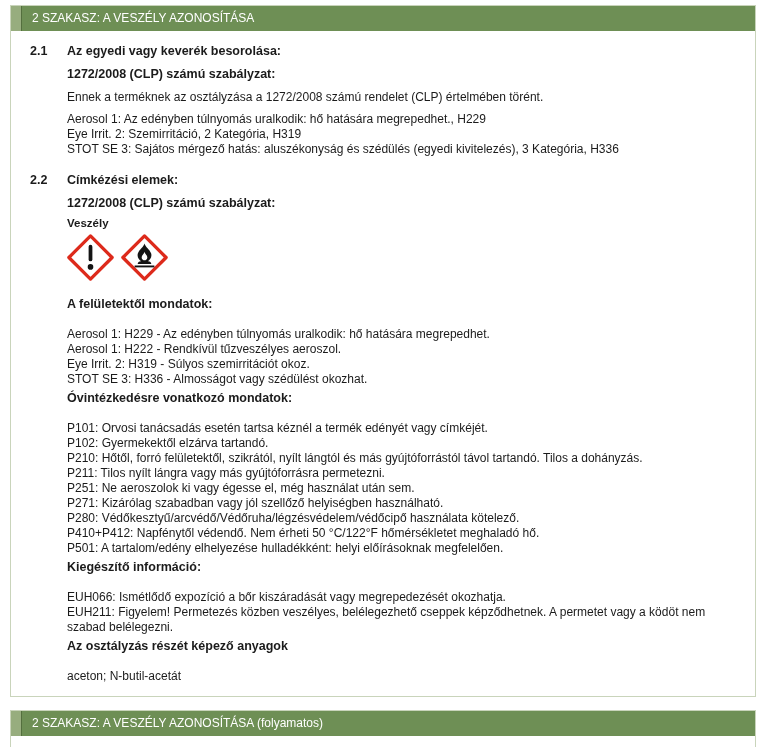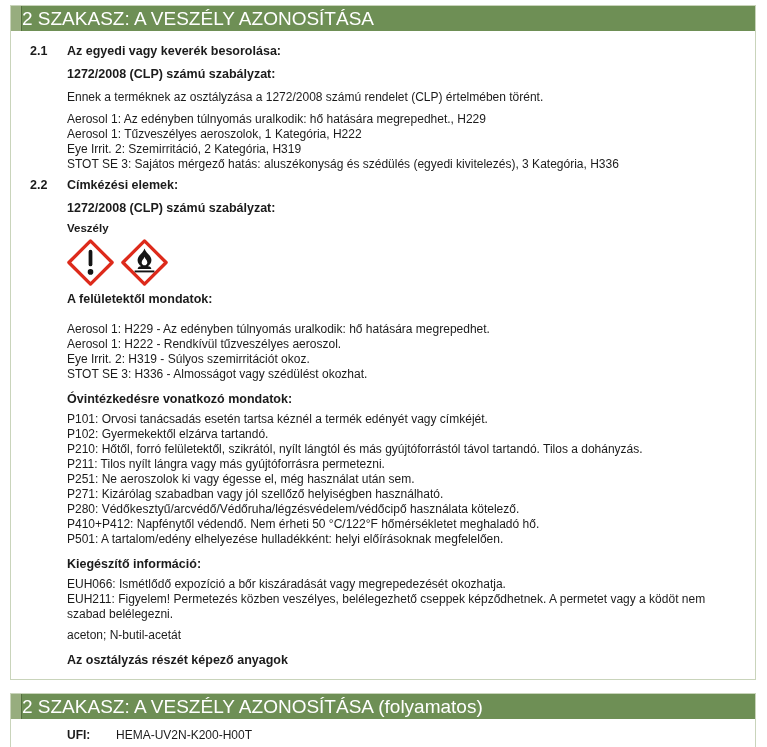--- a/index.html
+++ b/index.html
@@ -24,23 +24,23 @@
     height:25px;
     box-sizing:border-box;
   }
   .bar-sliver{
     width:10px;
     background:#97ad7e;
     border-right:1px solid #546f3e;
   }
   .bar-title{
     color:#ffffff;
-    font-size:19px;
+    font-size:12px;
     line-height:25px;
-    padding-left:0;
+    padding-left:10px;
     white-space:nowrap;
   }
   .content{
     padding:0 14px 12px 0;
   }
   .sec-row{display:flex;}
   .sec-num{
     width:56px;
     box-sizing:border-box;
     padding-left:19px;
@@ -50,23 +50,23 @@
   }
   .sec-title{font-weight:bold;font-size:12.5px;}
   .indented{margin-left:56px;}
   .h-bold{font-weight:bold;font-size:12.5px;}
   .signal{font-weight:bold;font-size:11.5px;}
   .line{line-height:15px;}
   .list .line{line-height:15px;}
   .mt14{margin-top:13px;}
   .mt9{margin-top:9px;}
   .mt7{margin-top:7px;}
-  .mt6{margin-top:6px;align-items:center;}
+  .mt6{margin-top:16px;align-items:center;}
   .mt2{margin-top:16px;}
-  .mt1{margin-top:10px;}
+  .mt1{margin-top:4px;}
   .pictograms{display:flex;gap:7px;margin-top:5px;margin-bottom:4px;}
   .ghs{width:47px;height:47px;flex:none;}
   .ufi-row{display:flex;margin-top:9px;}
   .ufi-label{width:49px;font-weight:bold;flex:none;}
 </style>
 </head>
 <body>
 
 <div class="box">
   <div class="section-bar">
@@ -77,21 +77,20 @@
   <div class="content">
 
     <div class="sec-row mt14">
       <div class="sec-num">2.1</div>
       <div class="sec-title">Az egyedi vagy keverék besorolása:</div>
     </div>
     <div class="indented h-bold mt9">1272/2008 (CLP) számú szabályzat:</div>
     <div class="indented line mt9">Ennek a terméknek az osztályzása a 1272/2008 számú rendelet (CLP) értelmében törént.</div>
     <div class="indented list mt7">
       <div class="line">Aerosol 1: Az edényben túlnyomás uralkodik: hő hatására megrepedhet., H229</div>
-      <div class="line">Aerosol 1: Tűzveszélyes aeroszolok, 1 Kategória, H222</div>
       <div class="line">Eye Irrit. 2: Szemirritáció, 2 Kategória, H319</div>
       <div class="line">STOT SE 3: Sajátos mérgező hatás: aluszékonyság és szédülés (egyedi kivitelezés), 3 Kategória, H336</div>
     </div>
 
     <div class="sec-row mt6">
       <div class="sec-num">2.2</div>
       <div class="sec-title">Címkézési elemek:</div>
     </div>
     <div class="indented h-bold mt9">1272/2008 (CLP) számú szabályzat:</div>
     <div class="indented signal mt7">Veszély</div>
@@ -130,22 +129,22 @@
       <div class="line">P410+P412: Napfénytől védendő. Nem érheti 50 °C/122°F hőmérsékletet meghaladó hő.</div>
       <div class="line">P501: A tartalom/edény elhelyezése hulladékként: helyi előírásoknak megfelelően.</div>
     </div>
 
     <div class="indented h-bold mt1">Kiegészítő információ:</div>
     <div class="indented list mt6">
       <div class="line">EUH066: Ismétlődő expozíció a bőr kiszáradását vagy megrepedezését okozhatja.</div>
       <div class="line">EUH211: Figyelem! Permetezés közben veszélyes, belélegezhető cseppek képződhetnek. A permetet vagy a ködöt nem szabad belélegezni.</div>
     </div>
 
+    <div class="indented h-bold mt1">Az osztályzás részét képező anyagok</div>
     <div class="indented line mt6">aceton; N-butil-acetát</div>
-    <div class="indented h-bold mt1">Az osztályzás részét képező anyagok</div>
 
   </div>
 </div>
 
 <div class="box">
   <div class="section-bar">
     <div class="bar-sliver"></div>
     <div class="bar-title">2 SZAKASZ: A VESZÉLY AZONOSÍTÁSA (folyamatos)</div>
   </div>
 

